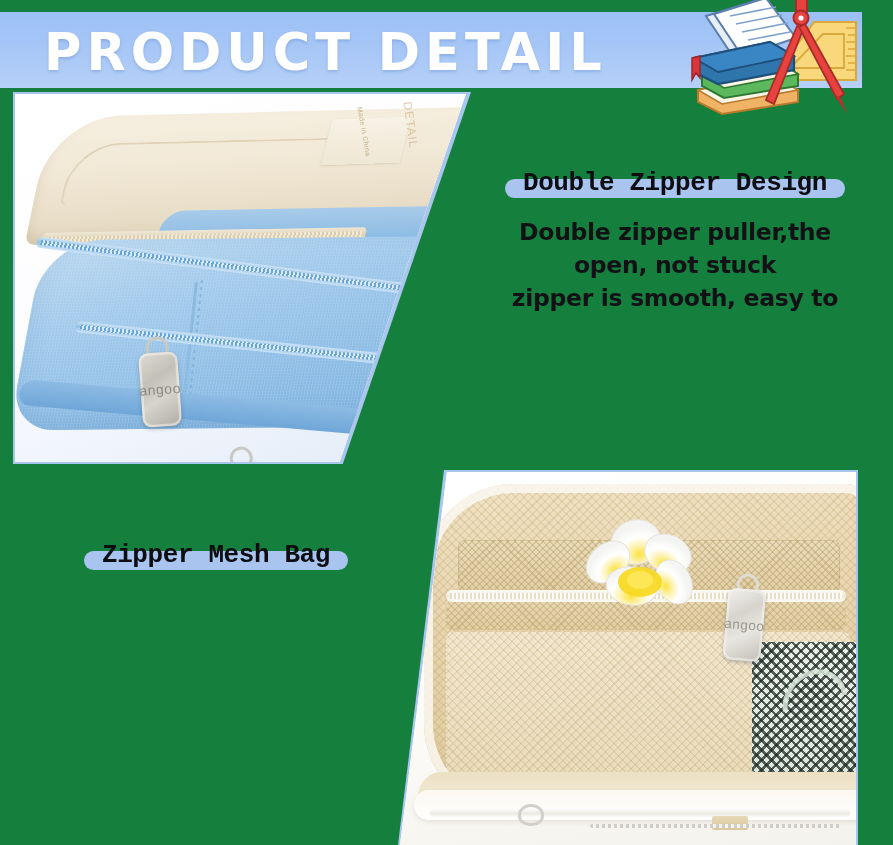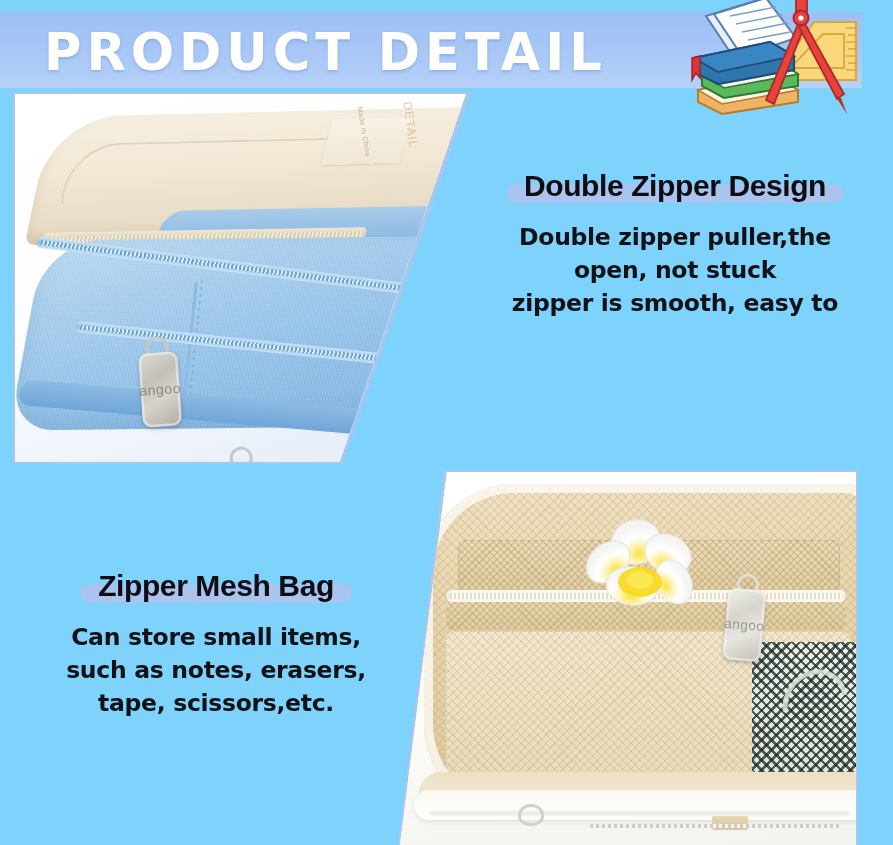--- a/index.html
+++ b/index.html
@@ -4,21 +4,21 @@
 <title>Product Detail</title>
 <style>
   * { margin:0; padding:0; box-sizing:border-box; }
   html,body{ background:#ffffff; }
   body{
     width:893px; height:845px;
     font-family:"Liberation Sans", sans-serif;
     position:relative; overflow:hidden;
     -webkit-font-smoothing:antialiased;
   }
-  .page{ position:absolute; inset:0; background:#7dd3fc; }
+  .page{ position:absolute; inset:0; background:#15803d; }
 
   
   .banner{
     position:absolute; left:0; top:12px; width:862px; height:76px;
     background:linear-gradient(180deg,#9cc0f5 0%,#a6c6f6 45%,#b6d0f8 100%);
   }
   .banner-title{
     position:absolute; left:44px; top:15px;
     font-size:51px; font-weight:700; color:#ffffff;
     letter-spacing:5px; line-height:1;
@@ -62,33 +62,33 @@
     background:#ffffff; overflow:hidden;
   }
   .photo2{ position:absolute; inset:0; }
 
   
   .text-block-right{
     position:absolute; left:487px; top:168px; width:376px;
     text-align:center;
   }
   .text-block-left{
-    position:absolute; left:28px; top:568px; width:376px;
+    position:absolute; left:28px; top:540px; width:376px;
     text-align:center;
   }
   .heading-wrap{ position:relative; display:inline-block; padding:0 18px; }
   .heading-hl{
     position:absolute; left:0; right:0; bottom:2px; height:19px;
     background:#a8c4ef; border-radius:11px; z-index:0;
   }
   .heading-txt{
     position:relative; z-index:1;
-    font-size:30px; font-weight:700; color:#0d0d12;
+    font-size:26px; font-weight:700; color:#0d0d12;
     letter-spacing:-.4px; line-height:1.22;
-    font-family:Liberation Sans, sans-serif;
+    font-family:Liberation Mono, monospace;
     white-space:nowrap;
   }
   .body-txt{
     margin-top:16px;
     font-size:23.5px; font-weight:700; color:#111116;
     line-height:1.42; letter-spacing:-.3px;
     font-family:"DejaVu Sans", sans-serif;
   }
   .body-txt span{ display:block; }
 
@@ -478,25 +478,20 @@
       <span>Double zipper puller,the</span>
       <span>open, not stuck</span>
       <span>zipper is smooth, easy to</span>
     </div>
   </div>
 
   <div class="text-block-left">
     <div class="heading-wrap">
       <div class="heading-hl"></div>
       <div class="heading-txt">Zipper Mesh Bag</div>
-    </div>
-    <div class="body-txt">
-      <span>Can store small items,</span>
-      <span>such as notes, erasers,</span>
-      <span>tape, scissors,etc.</span>
     </div>
   </div>
 
   <div class="photo-frame-2">
     <div class="photo-frame-2-inner">
       <div class="photo2">
         <div class="p2-bg"></div>
         <div class="p2-case"></div>
         <div class="p2-mesh"></div>
         <div class="p2-toppocket"></div>

